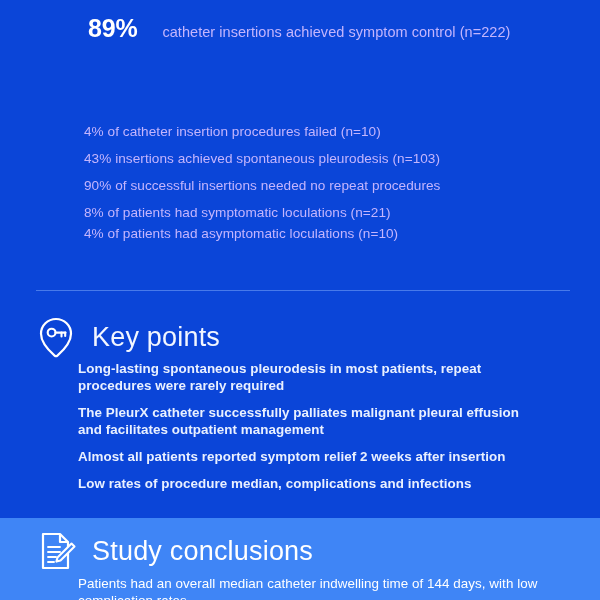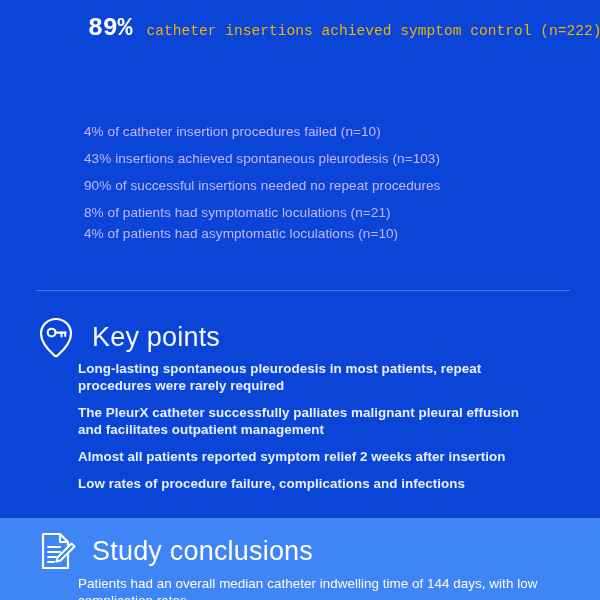--- a/index.html
+++ b/index.html
@@ -27,33 +27,32 @@
     background: #0b45d8;
   }
 
   .headline-row {
     position: absolute;
     left: 88px;
     top: 14px;
     display: flex;
     align-items: baseline;
     white-space: nowrap;
-    font-family: Liberation Mono, monospace;
   }
   .headline-pct {
     font-size: 25px;
     font-weight: bold;
     letter-spacing: -0.2px;
     color: #ffffff;
   }
   .headline-text {
     font-size: 14.5px;
     font-weight: 400;
-    color: #eab308;
-    margin-left: 14px;
+    color: #c4b5fd;
+    margin-left: 25px;
     letter-spacing: 0.05px;
   }
 
   .sub-list {
     position: absolute;
     left: 106px;
     top: 48px;
     list-style: none;
   }
   .sub-list li {
@@ -197,21 +196,21 @@
         <line x1="31.2" y1="18.6" x2="31.2" y2="22.0" stroke="#ffffff" stroke-width="2.1" stroke-linecap="round"></line>
       </svg>
     </span>
     <span class="sec-title">Key points</span>
   </div>
 
   <ul class="kp-list">
     <li>Long-lasting spontaneous pleurodesis in most patients, repeat procedures were rarely required</li>
     <li>The PleurX catheter successfully palliates malignant pleural effusion and facilitates outpatient management</li>
     <li>Almost all patients reported symptom relief 2 weeks after insertion</li>
-    <li>Low rates of procedure failure, complications and infections</li>
+    <li>Low rates of procedure median, complications and infections</li>
   </ul>
 </section>
 
 <section id="conclusions-section">
 
   <div class="sec-head" id="conclusions-head">
     <span class="sec-icon">
       <svg width="44" height="46" viewBox="0 0 44 46" xmlns="http://www.w3.org/2000/svg">
         <path d="M9 6 H26 L34 14 V40 H9 Z" fill="none" stroke="#ffffff" stroke-width="2.2" stroke-linejoin="round"></path>
         <path d="M26 6 V14 H34" fill="none" stroke="#ffffff" stroke-width="2.2" stroke-linejoin="round"></path>

